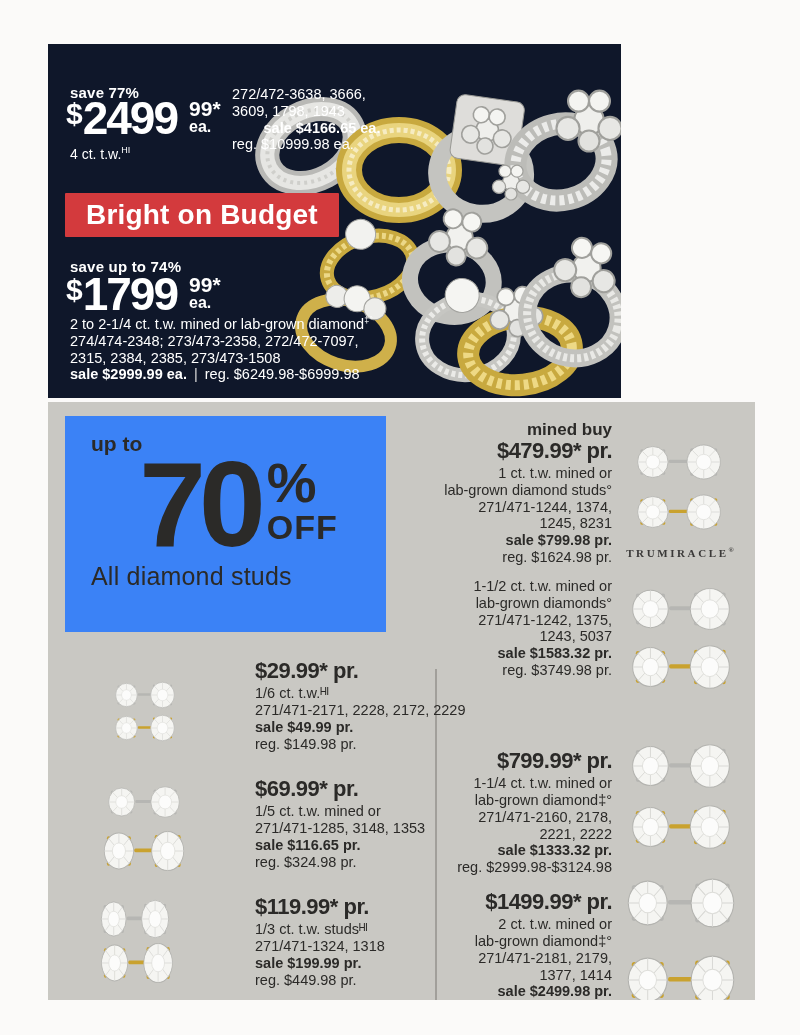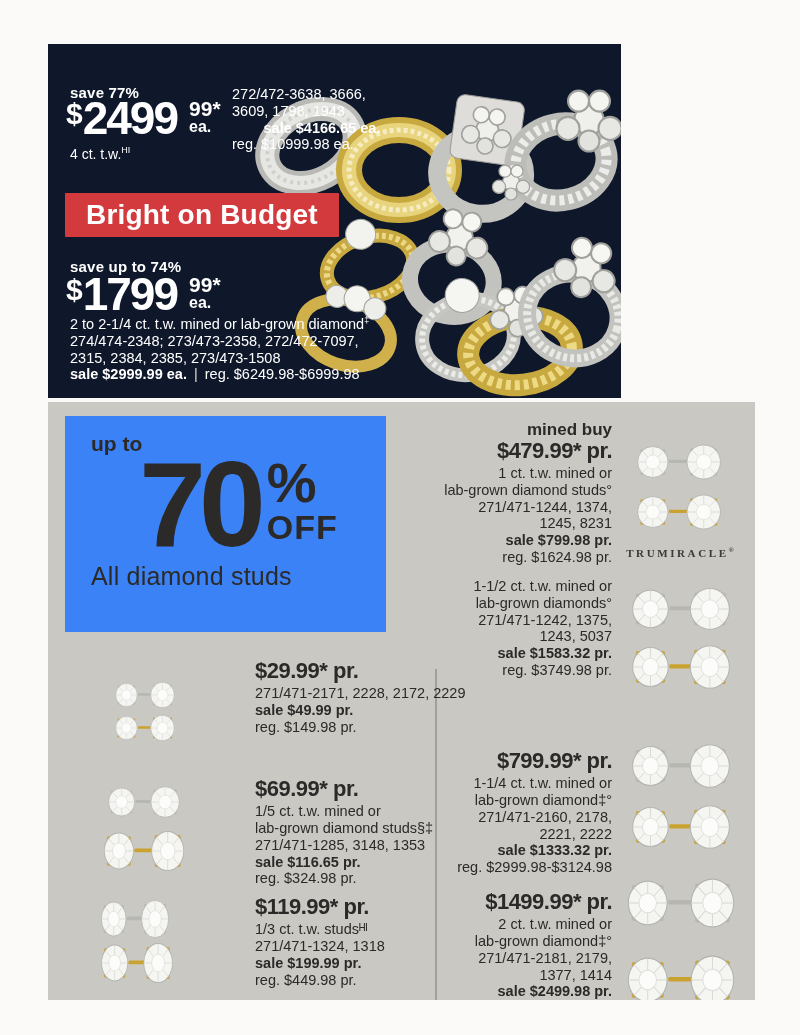--- a/index.html
+++ b/index.html
@@ -294,31 +294,31 @@
           <div>lab-grown diamond‡°</div>
           <div>271/471-2181, 2179,</div>
           <div>1377, 1414</div>
         </div>
       <div class="sale">sale $2499.98 pr.</div>
     </div>
 
     <div class="pblock lcol lb1">
       <div class="price">$29.99* pr.</div>
       <div>
+          <div>1/6 ct. t.w.ᴴᴵ</div>
           <div>271/471-2171, 2228, 2172, 2229</div>
         </div>
       <div class="sale">sale $49.99 pr.</div>
       <div>reg. $149.98 pr.</div>
     </div>
 
     <div class="pblock lcol lb2">
       <div class="price">$69.99* pr.</div>
       <div>
           <div>1/5 ct. t.w. mined or</div>
-          <div>lab-grown diamond studs§‡</div>
           <div>271/471-1285, 3148, 1353</div>
         </div>
       <div class="sale">sale $116.65 pr.</div>
       <div>reg. $324.98 pr.</div>
     </div>
 
     <div class="pblock lcol lb3">
       <div class="price">$119.99* pr.</div>
       <div>
           <div>1/3 ct. t.w. studsᴴᴵ</div>

